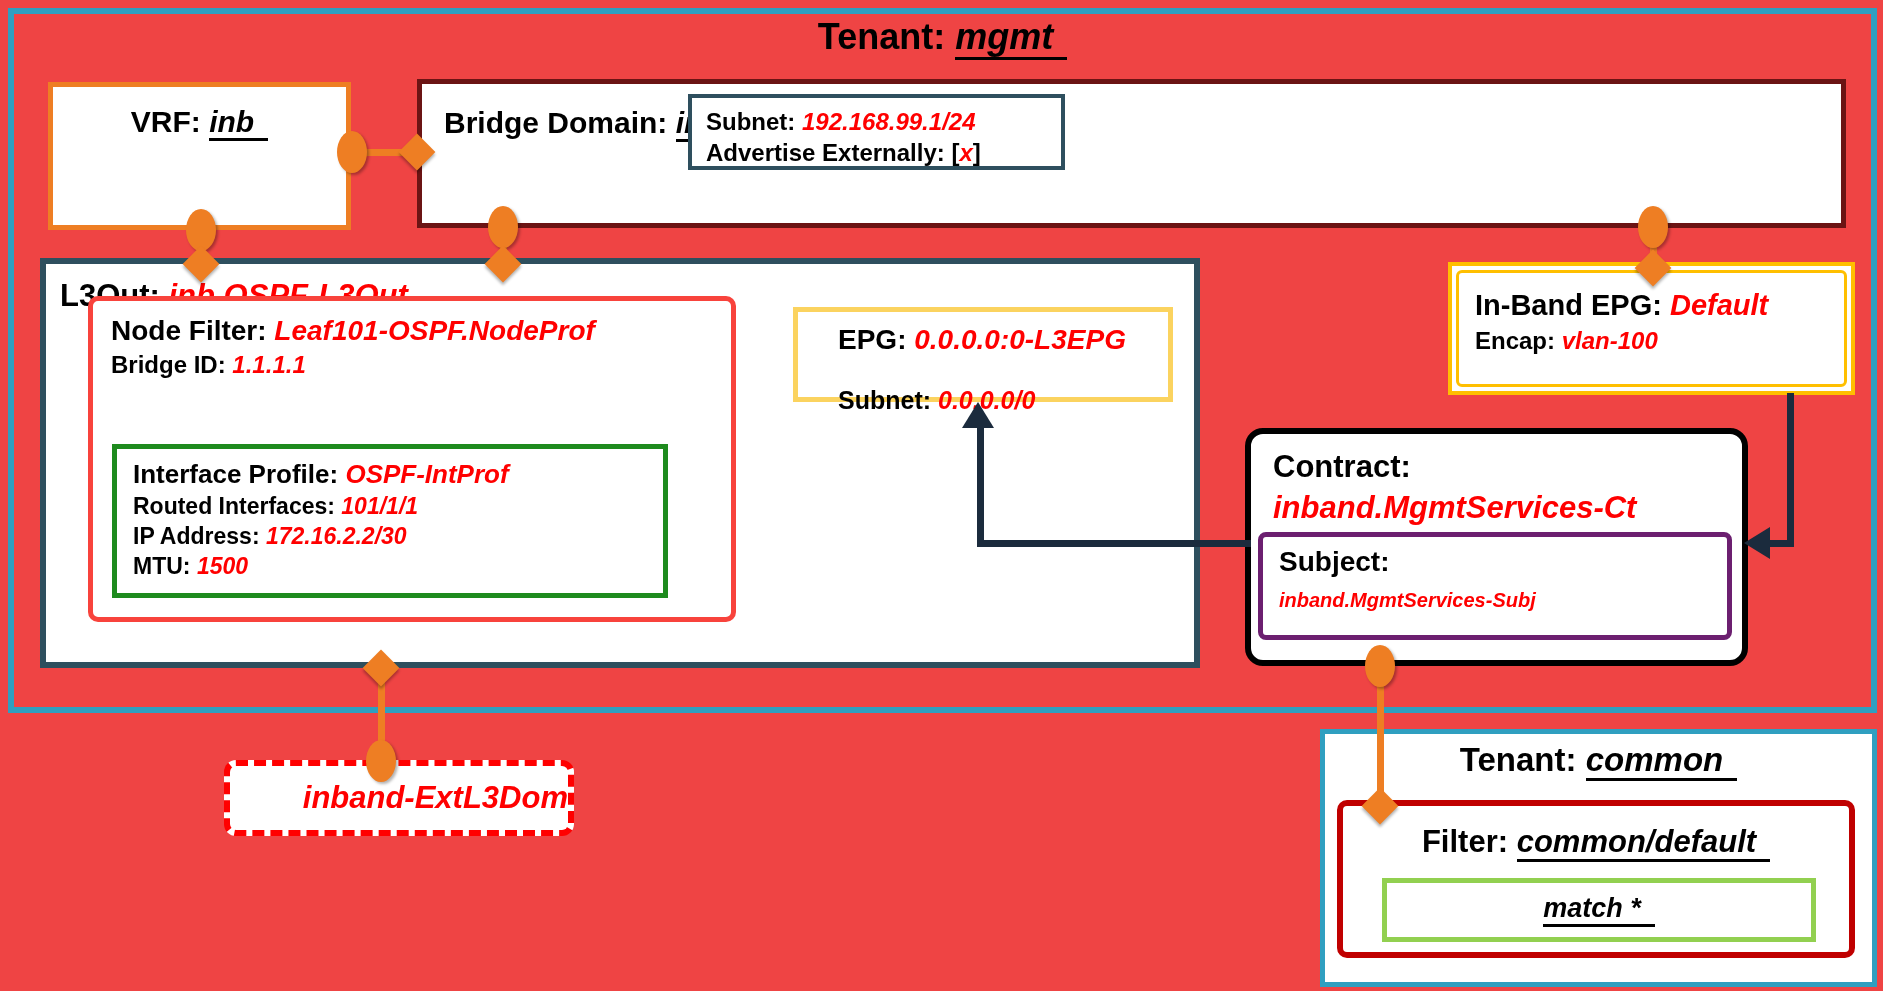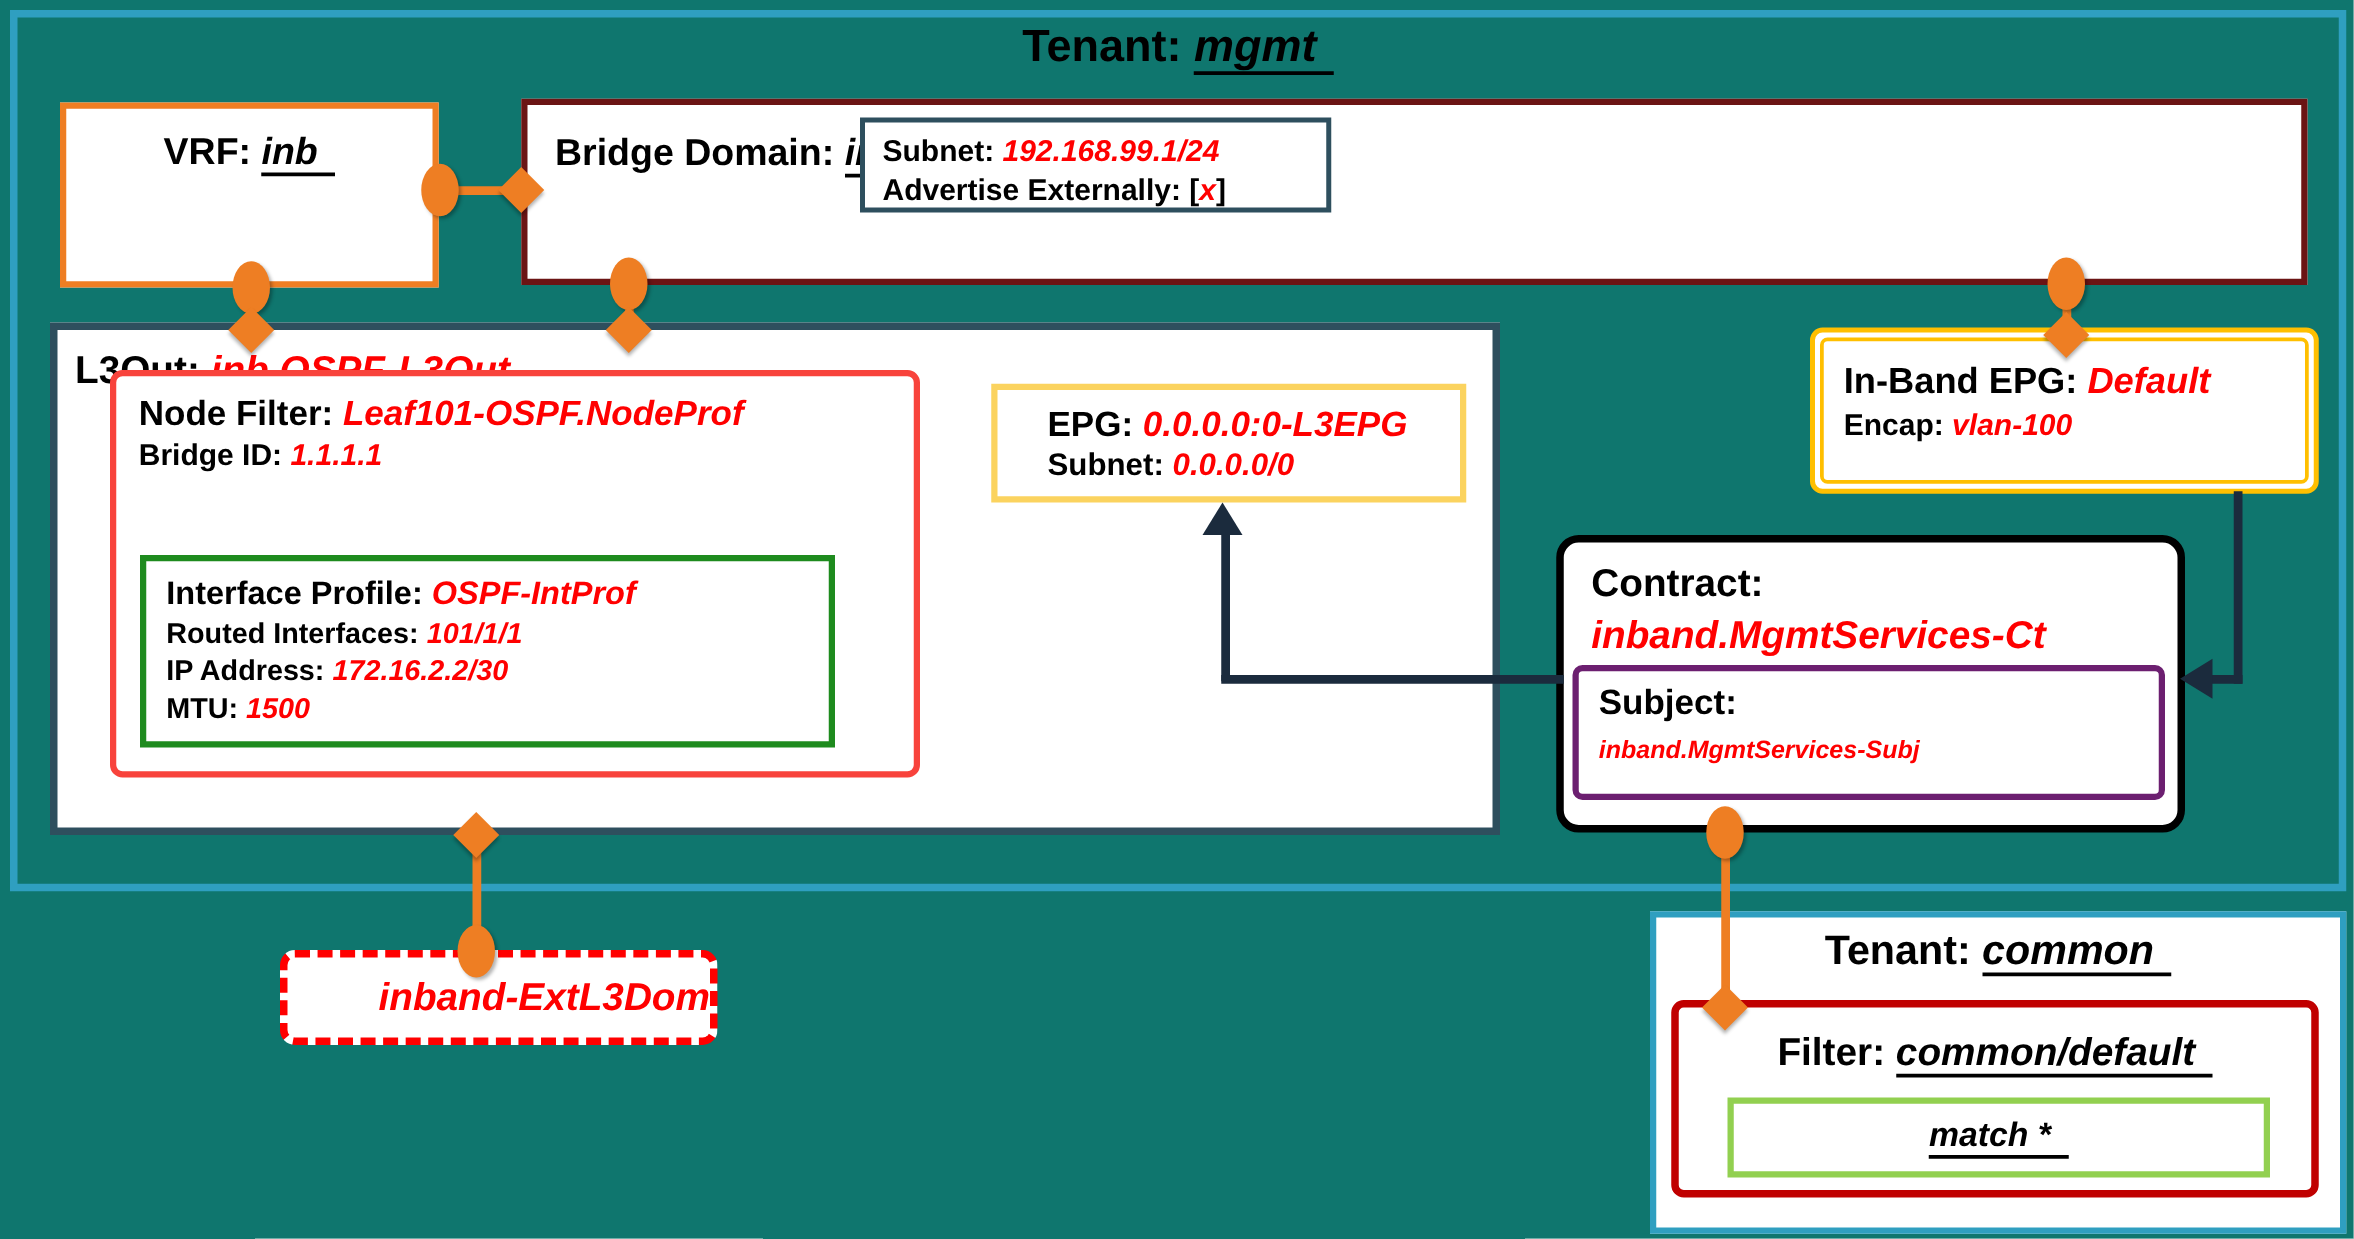--- a/index.html
+++ b/index.html
@@ -1,32 +1,32 @@
 <!DOCTYPE html>
 <html style="--blue: #2F9FC0; --orange: #EE7E23; --maroon: #6B1414; --slate: #2E4F5E; --navy: #1B2B3D; --salmon: #F8433C; --green: #1E8B1E; --gold: #FBD35F; --gold2: #FFBF00; --purple: #6C1F70; --red: #FF0000; --darkred: #C00000; --lime: #92D050;"><head>
 <meta charset="utf-8">
 <style>
   html,body { margin:0; padding:0; background:#ffffff; }
   .canvas {
-    position:relative; width:1883px; height:991px; background:#0f766e;
+    position:relative; width:1883px; height:991px; background:#ef4444;
     font-family:"Liberation Sans","DejaVu Sans",sans-serif;
     font-weight:bold; color:#000;
   }
   .box { position:absolute; box-sizing:border-box; background:#fff; }
 
   
   .tenant-mgmt  { left:8px;   top:8px;   width:1869px; height:705px; border:6px solid var(--blue,#2F9FC0); background:transparent; }
   .vrf          { left:48px;  top:82px;  width:303px;  height:148px; border:5px solid var(--orange,#EE7E23); }
   .bd           { left:417px; top:79px;  width:1429px; height:149px; border:5px solid var(--maroon,#6B1414); }
   .bd-subnet    { left:688px; top:94px;  width:377px;  height:76px;  border:4px solid var(--slate,#2E4F5E); }
   .l3out        { left:40px;  top:258px; width:1160px; height:410px; border:6px solid var(--slate,#2E4F5E); }
   .nodeprof     { left:88px;  top:296px; width:648px;  height:326px; border:5px solid var(--salmon,#F8433C); border-radius:10px; }
   .intprof      { left:112px; top:444px; width:556px;  height:154px; border:5px solid var(--green,#1E8B1E); }
   .epg          { left:793px; top:307px; width:380px;  height:95px;  border:5px solid var(--gold,#FBD35F); }
-  .inband       { left:1448px;top:262px; width:407px;  height:133px; border:4px solid var(--gold2,#FFBF00); border-radius:10px; padding:4px; background:#fff; }
+  .inband       { left:1448px;top:262px; width:407px;  height:133px; border:4px solid var(--gold2,#FFBF00); border-radius:0; padding:4px; background:#fff; }
   .inband-inner { box-sizing:border-box; width:100%; height:100%; border:3px solid var(--gold2,#FFBF00); border-radius:6px; padding:12px 0 0 16px; }
   .contract     { left:1245px;top:428px; width:503px;  height:238px; border:6px solid #000; border-radius:18px; }
   .subject      { left:1258px;top:532px; width:474px;  height:108px; border:5px solid var(--purple,#6C1F70); border-radius:8px; }
   .extdom       { left:224px; top:760px; width:350px;  height:76px;  border:6px dashed var(--red,#FF0000); border-radius:12px;
                   display:flex; align-items:center; justify-content:flex-end; }
   .tenant-common{ left:1320px;top:729px; width:557px;  height:258px; border:5px solid var(--blue,#2F9FC0); }
   .filter       { left:1337px;top:800px; width:518px;  height:158px; border:6px solid var(--darkred,#C00000); border-radius:10px; }
   .match        { left:1382px;top:878px; width:434px;  height:64px;  border:5px solid var(--lime,#92D050);
                   display:flex; align-items:center; justify-content:center; }
 
@@ -35,21 +35,21 @@
   .common-title { position:absolute; left:1320px; top:741px; width:557px; text-align:center; font-size:33px; }
   .vrf-label    { padding-top:18px; text-align:center; font-size:30px; }
   .bd-label     { padding:22px 0 0 22px; font-size:30px; }
   .subnet-text  { padding:8px 0 0 14px; font-size:24px; line-height:31px; }
   .l3out-label  { padding:14px 0 0 14px; font-size:31px; }
   .np-l1        { padding:12px 0 0 18px; font-size:28px; line-height:36px; }
   .np-l2        { padding:0 0 0 18px; font-size:24px; line-height:32px; }
   .ip-l1        { padding:8px 0 0 16px; font-size:26px; line-height:34px; }
   .ip-l2        { padding:0 0 0 16px; font-size:23px; line-height:30px; }
   .epg-l1       { padding:10px 0 0 40px; font-size:28px; line-height:35px; }
-  .epg-l2       { padding:0 0 0 40px; font-size:25px; line-height:31px; }
+  .epg-l2       { padding:0 0 0 40px; font-size:25px; line-height:31px;margin-top:28px; }
   .ib-l1        { font-size:29px; line-height:40px; }
   .ib-l2        { font-size:24px; line-height:32px; }
   .ct-l         { padding:12px 0 0 22px; font-size:31px; line-height:41px; }
   .ct-v         { padding:0 0 0 22px; font-size:31px; line-height:41px; }
   .sj-l         { padding:6px 0 0 16px; font-size:28px; line-height:38px; }
   .sj-v         { padding:0 0 0 16px; font-size:20px; line-height:38px; }
   .extdom-text  { font-size:31px; }
   .filter-label { padding-top:18px; text-align:center; font-size:31px; }
   .match-text   { font-size:27px; }
 

